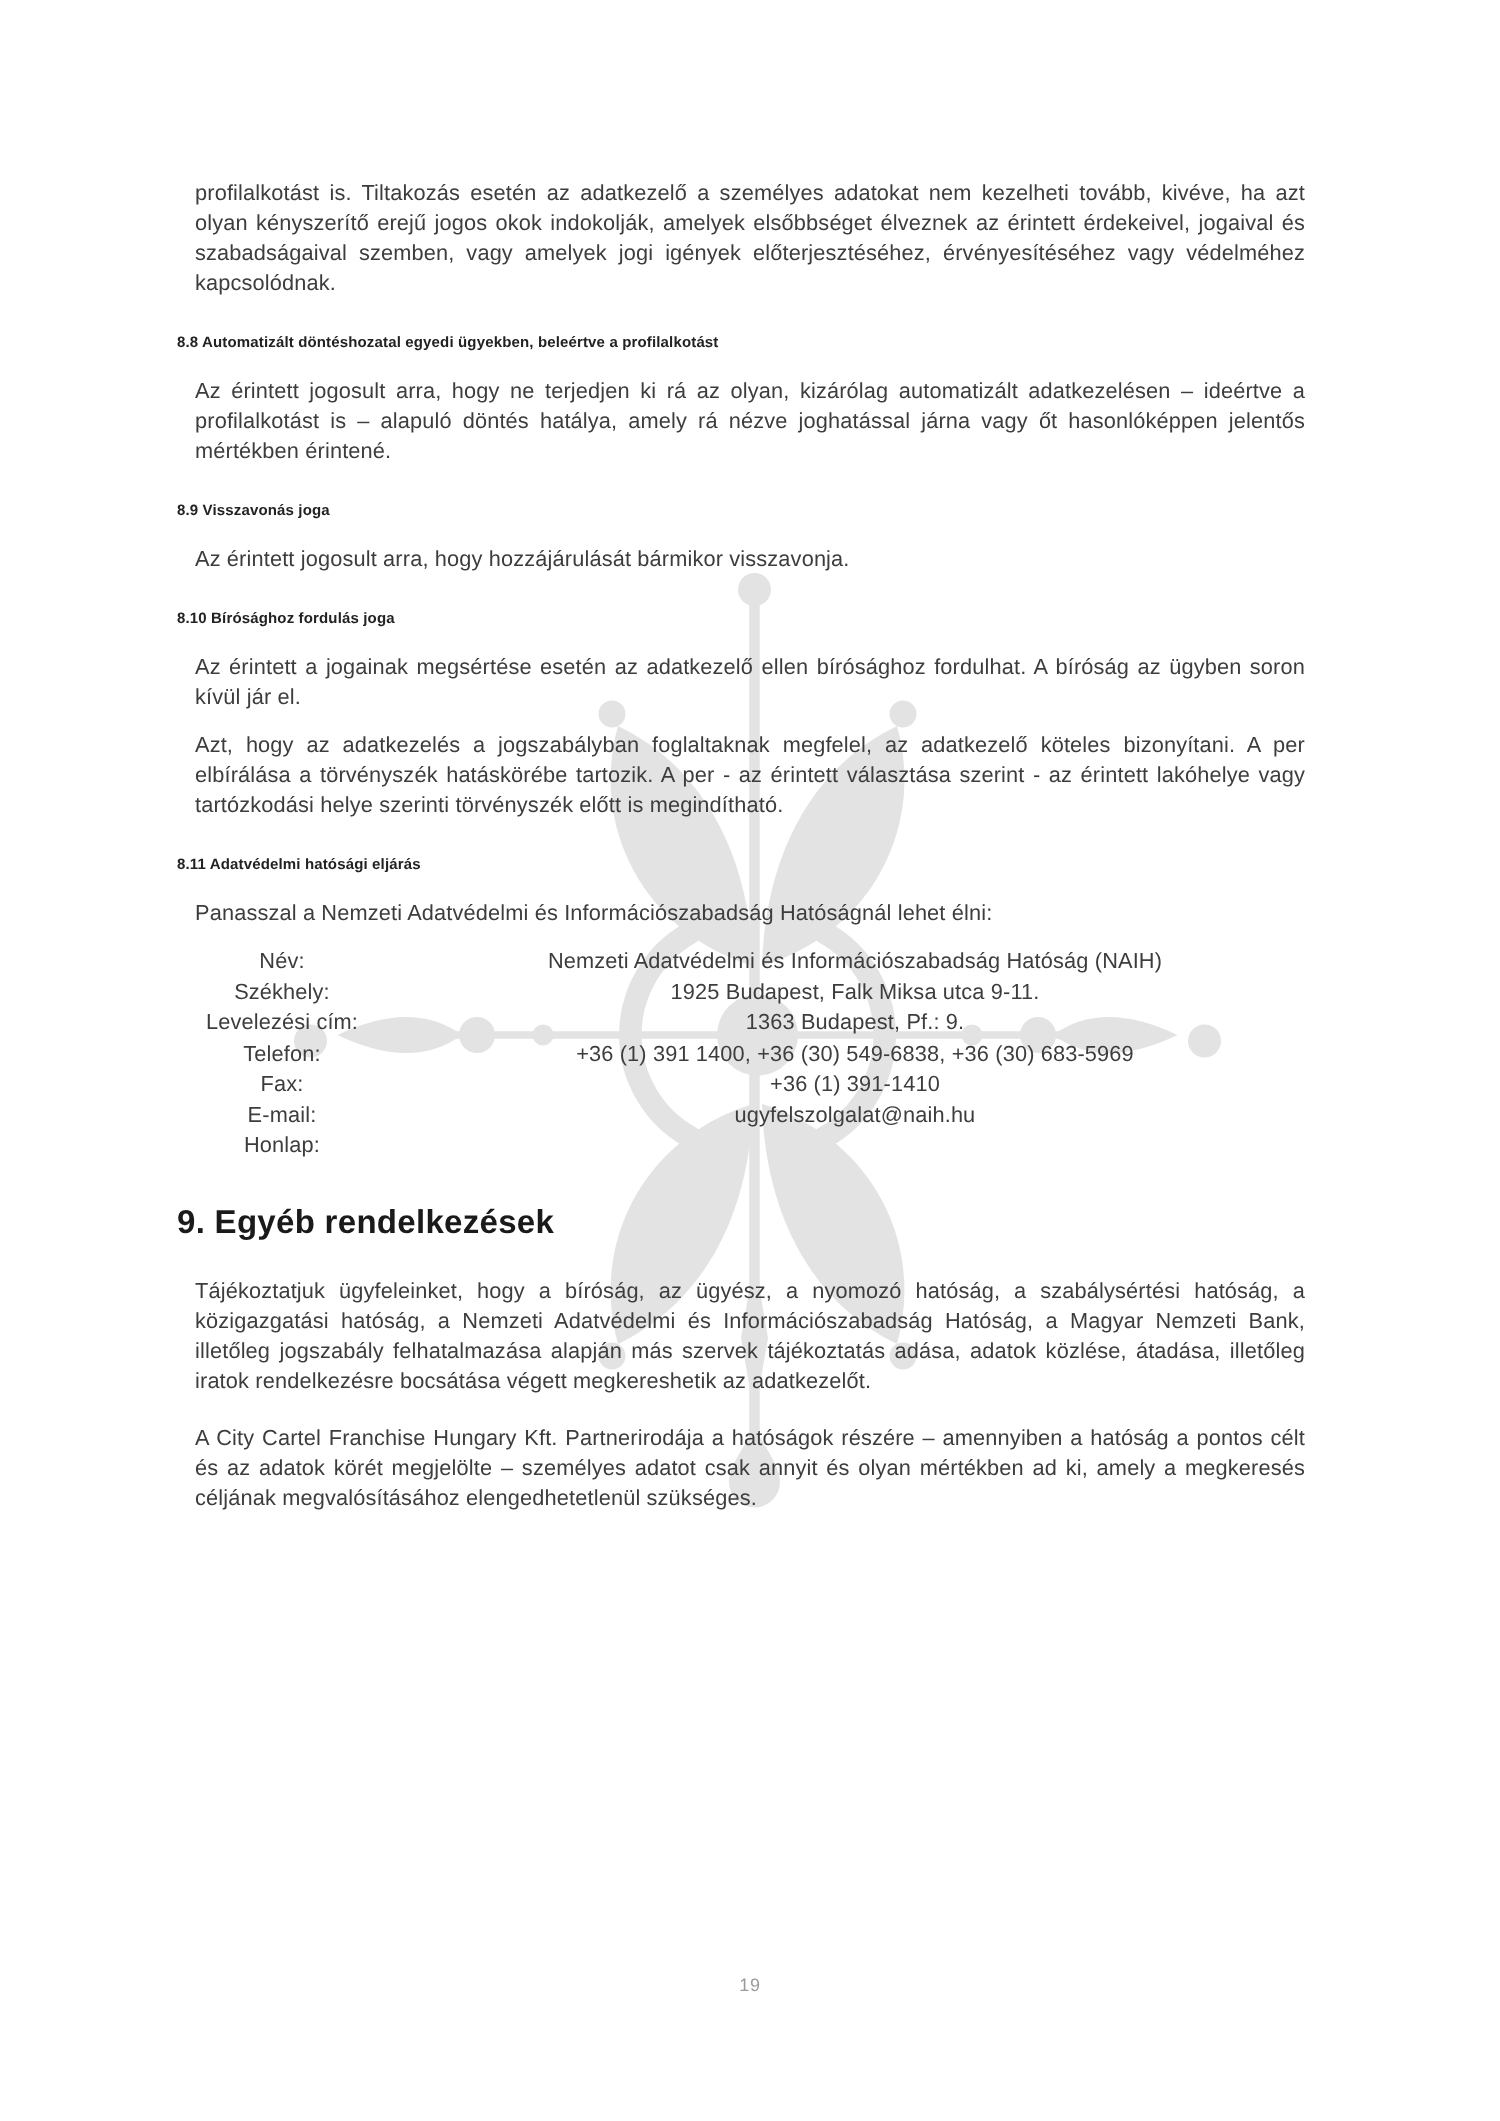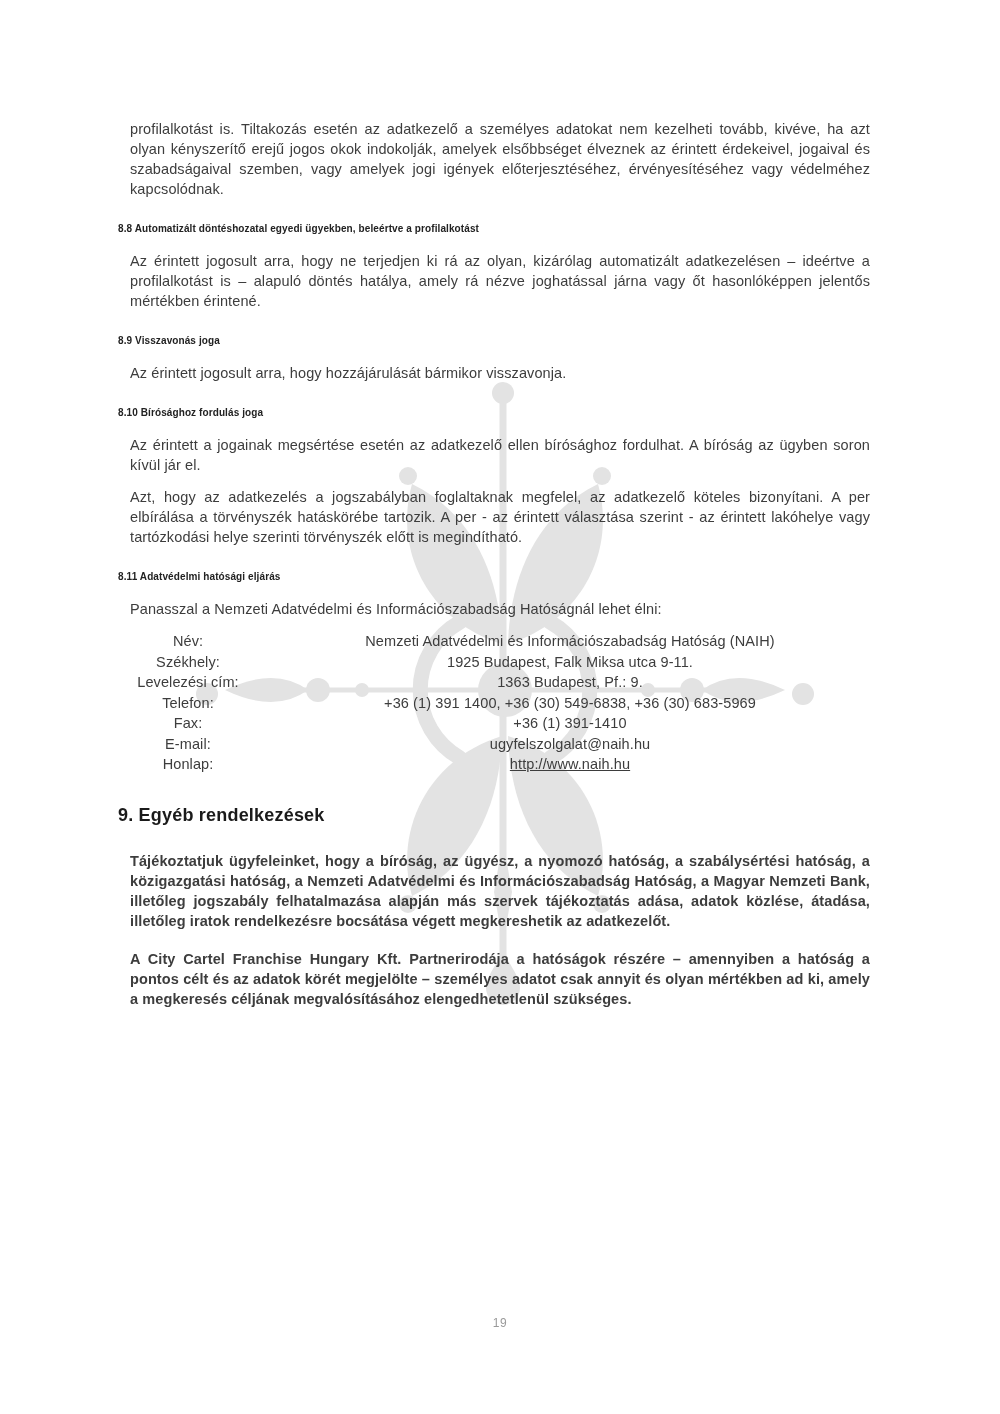--- a/index.html
+++ b/index.html
@@ -20,31 +20,31 @@
   }
   .content{
     position:absolute;
     left:118px;top:107px;
     width:764px;
     font-size:14.5px;
     line-height:20px;
     letter-spacing:.1px;
   }
   .para{ text-align:justify; margin:12px; }
-  .para.gap{ margin-top:18px;font-weight:bold; }
+  .para.gap{ margin-top:18px; }
   .sec-heading{
     font-weight:700;
     color:#222222;
     margin:20px 0 0 0;
     font-size:10px;
   }
   .big-heading{
     font-weight:800;
     color:#1a1a1a;
-    font-size:18px;
+    font-size:22px;
     line-height:28px;
     margin:26px 0 22px 0;
     letter-spacing:.2px;
   }
   .contact-table{
     display:grid;
     grid-template-columns:140px 1fr;
     line-height:20.5px;
     text-align:center;
   }
@@ -134,21 +134,20 @@
       <span>Telefon:</span>
       <span class="value">+36 (1) 391 1400, +36 (30) 549-6838, +36 (30) 683-5969</span>
 
       <span>Fax:</span>
       <span class="value">+36 (1) 391-1410</span>
 
       <span>E-mail:</span>
       <span class="value">ugyfelszolgalat@naih.hu</span>
 
       <span>Honlap:</span>
-      <span class="value"><a class="link">http://www.naih.hu</a></span>
     </div>
 
     <p class="big-heading">9. Egyéb rendelkezések</p>
 
     <p class="para gap">Tájékoztatjuk ügyfeleinket, hogy a bíróság, az ügyész, a nyomozó hatóság, a szabálysértési hatóság, a közigazgatási hatóság, a Nemzeti Adatvédelmi és Információszabadság Hatóság, a Magyar Nemzeti Bank, illetőleg jogszabály felhatalmazása alapján más szervek tájékoztatás adása, adatok közlése, átadása, illetőleg iratok rendelkezésre bocsátása végett megkereshetik az adatkezelőt.</p>
     <p class="para gap">A City Cartel Franchise Hungary Kft. Partnerirodája a hatóságok részére – amennyiben a hatóság a pontos célt és az adatok körét megjelölte – személyes adatot csak annyit és olyan mértékben ad ki, amely a megkeresés céljának megvalósításához elengedhetetlenül szükséges.</p>
 
   </div>
 
   <div class="page-number">19</div>

